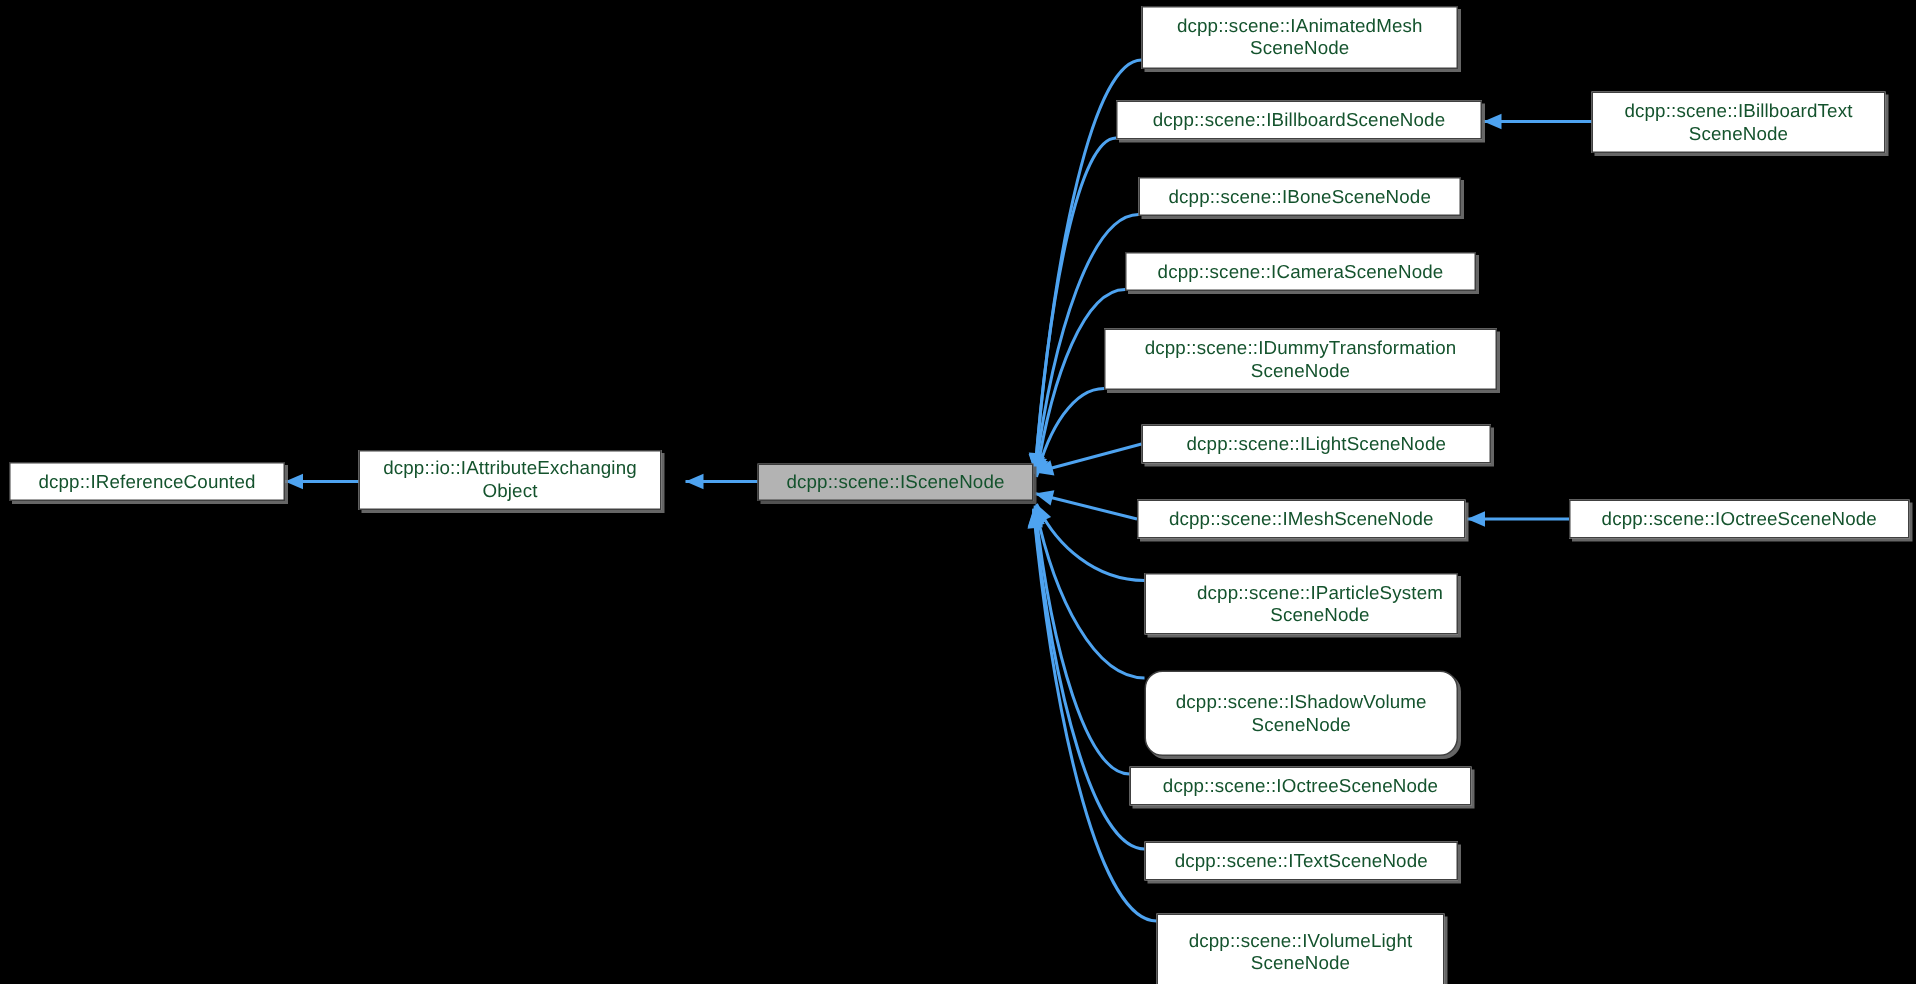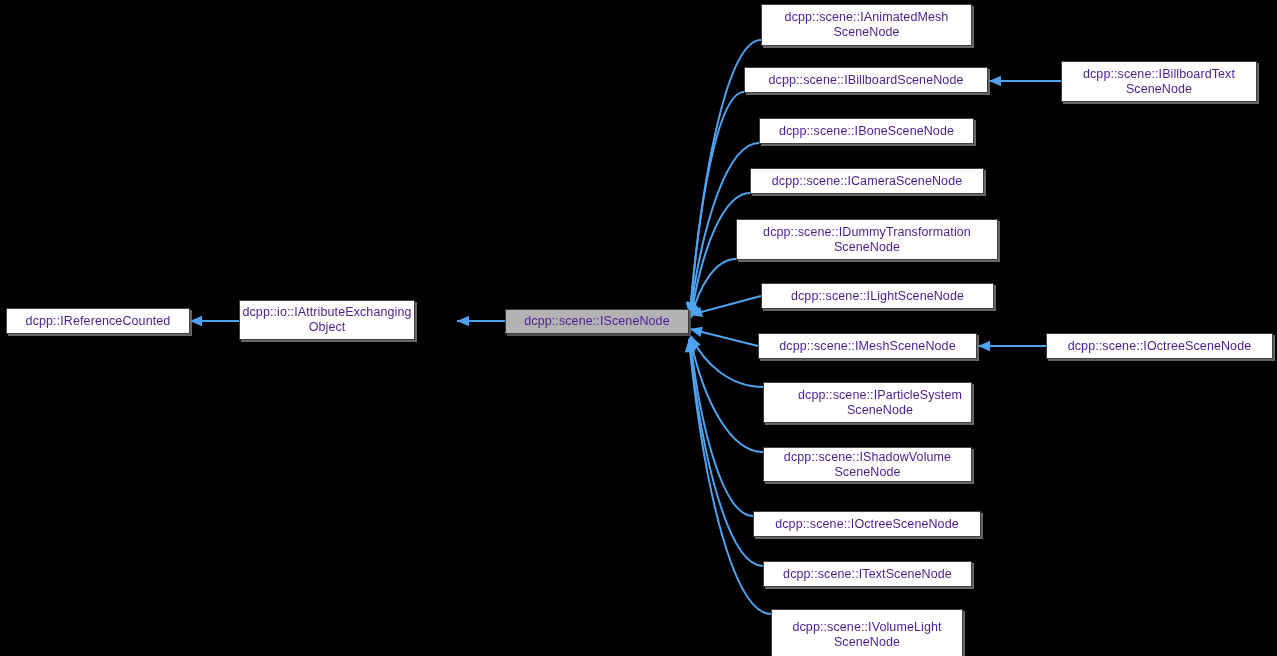--- a/index.html
+++ b/index.html
@@ -30,21 +30,21 @@
   .node {
     position: absolute;
     box-sizing: border-box;
     background: #ffffff;
     border: 1px solid #404040;
     box-shadow: 2px 2px 0 rgba(120,120,120,0.85);
     display: flex;
     align-items: center;
     justify-content: center;
     text-align: center;
-    color: #4c1d95;
+    color: #14532d;
     font-size: 12.5px;
     line-height: 15px;
     letter-spacing: 0.1px;
     z-index: 5;
   }
   .node.root-node {
     background: #b3b3b3;
     border: 1px solid #3a3a3a;
     box-shadow: 2px 2px 0 rgba(90,90,90,0.9);
   }
@@ -125,21 +125,21 @@
           <path d="M 771 614 C 734.1 614, 703.76 490.70000000000005, 689 340" fill="none" stroke="#4ea3f0" stroke-width="2"></path>
           <polygon points="689,340 695.3449548334794,351.43597604759236 684.994481446353,352.4497317688531" fill="#4ea3f0"></polygon>
         </g>
       </g>
   </svg>
 
   <div id="nodes-layer">
       <div class="node" style="left: 6px; top: 308px; width: 184px; height: 26px;">
         <span class="label">dcpp::IReferenceCounted</span>
       </div>
-      <div class="node" style="left: 239px; top: 300px; width: 176px; height: 40px;">
+      <div class="node" style="left: 239px; top: 300px; width: 202px; height: 40px;">
         <span class="label">dcpp::io::IAttributeExchanging
 Object</span>
       </div>
       <div class="node root-node" style="left: 505px; top: 309px; width: 184px; height: 25px;">
         <span class="label">dcpp::scene::ISceneNode</span>
       </div>
       <div class="node" style="left: 761px; top: 4px; width: 211px; height: 42px;">
         <span class="label">dcpp::scene::IAnimatedMesh
 SceneNode</span>
       </div>
@@ -159,21 +159,21 @@
       <div class="node" style="left: 761px; top: 283px; width: 233px; height: 26px;">
         <span class="label">dcpp::scene::ILightSceneNode</span>
       </div>
       <div class="node" style="left: 758px; top: 333px; width: 219px; height: 26px;">
         <span class="label">dcpp::scene::IMeshSceneNode</span>
       </div>
       <div class="node" style="left: 763px; top: 382px; width: 209px; height: 41px; padding-left: 25px;">
         <span class="label">dcpp::scene::IParticleSystem
 SceneNode</span>
       </div>
-      <div class="node" style="left: 763px; top: 447px; width: 209px; height: 35px;">
+      <div class="node" style="left: 763px; top: 447px; width: 209px; height: 57px; border-radius: 12px;">
         <span class="label">dcpp::scene::IShadowVolume
 SceneNode</span>
       </div>
       <div class="node" style="left: 753px; top: 511px; width: 228px; height: 26px;">
         <span class="label">dcpp::scene::IOctreeSceneNode</span>
       </div>
       <div class="node" style="left: 763px; top: 561px; width: 209px; height: 26px;">
         <span class="label">dcpp::scene::ITextSceneNode</span>
       </div>
       <div class="node" style="left: 771px; top: 609px; width: 192px; height: 51px;">

